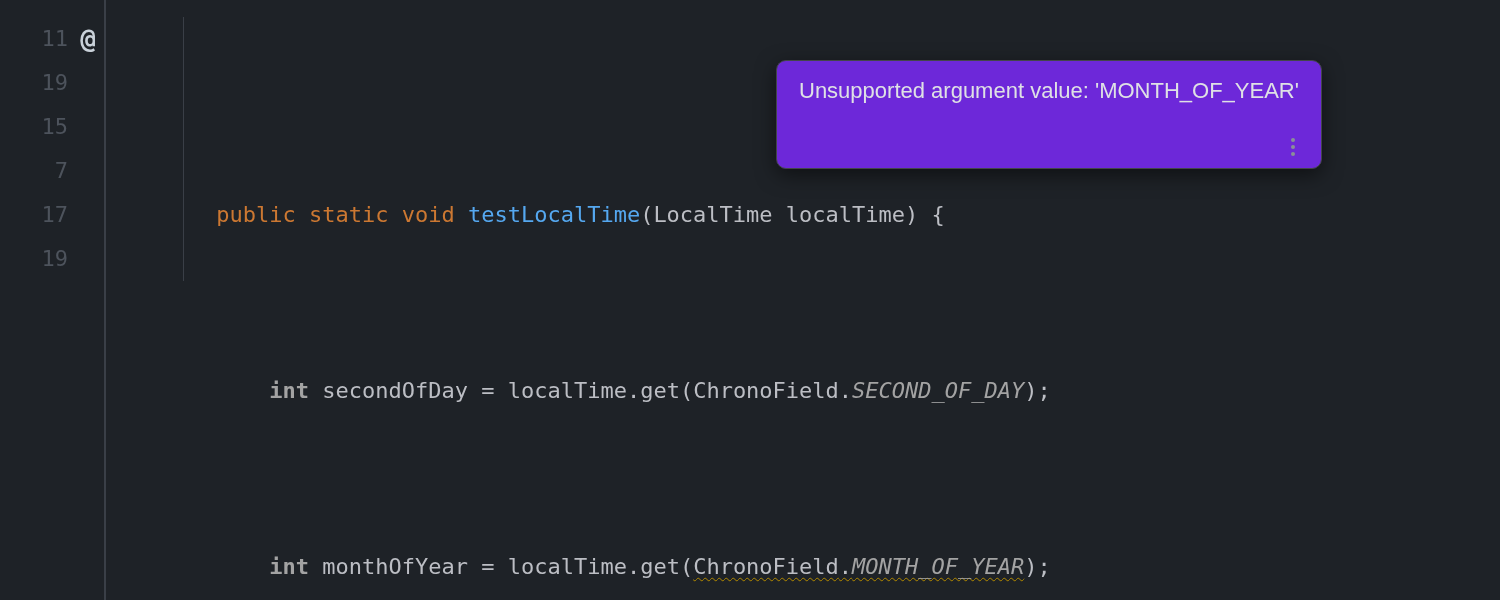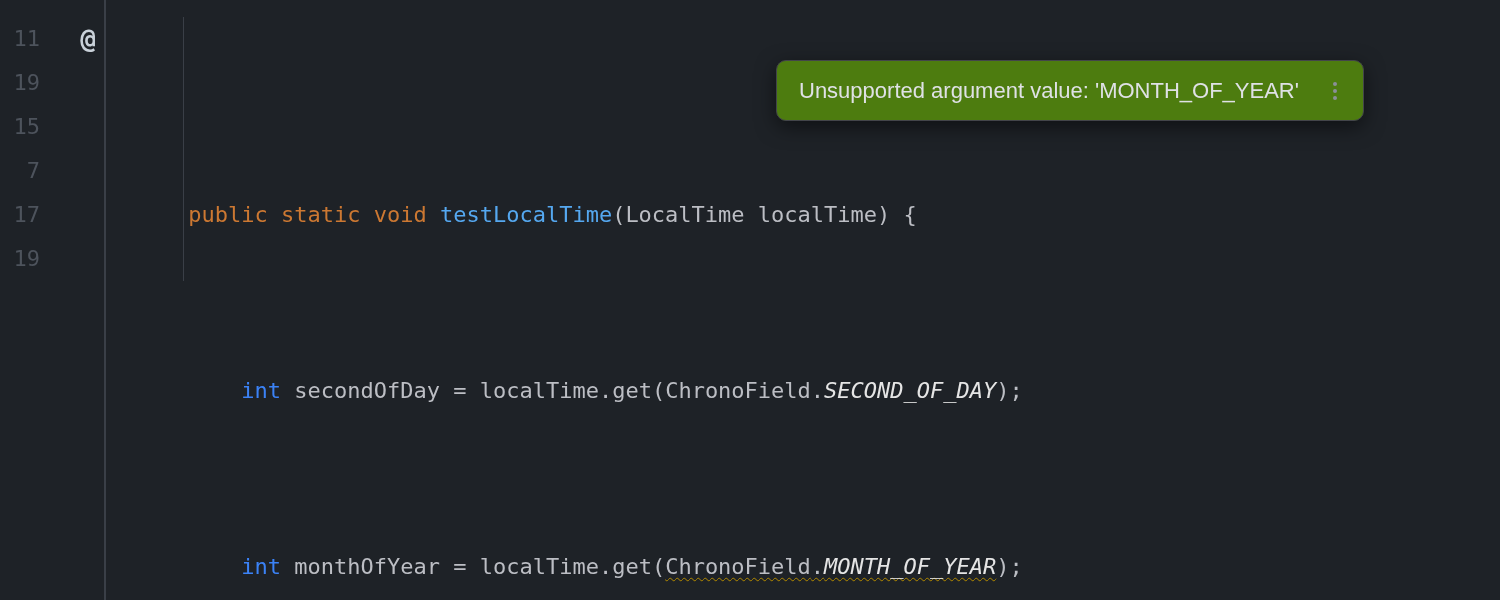--- a/index.html
+++ b/index.html
@@ -22,21 +22,21 @@
       border-right: 2px solid #3a3f47;
       padding-top: 17px;
       flex-shrink: 0;
       position: relative;
     }
     .gutter-line {
       height: 44px;
       display: flex;
       align-items: center;
       justify-content: flex-end;
-      padding-right: 64px;
+      padding-right: 36px;
       color: #4d535c;
       font-size: 22px;
       position: relative;
     }
     .at-icon {
       position: absolute;
       right: 8px;
       top: 50%;
       transform: translateY(-50%);
       color: #c9d1d9;
@@ -44,63 +44,65 @@
       font-weight: bold;
     }
     .code-area {
       flex: 1;
       padding-top: 17px;
       position: relative;
       white-space: pre;
     }
     .code-line {
       height: 44px;
-      padding-left: 16px;
+      padding-left: 5px;
       position: relative;
+      margin-left: 39px;
     }
     .kw { color: #cc7832; }
-    .type { color: #3b82f6; }
+    .type { color: #a3a3a3; font-weight: bold; }
     .method-decl { color: #55a8f0; }
     .ident { color: #bcbec4; }
     .dot { color: #bcbec4; }
     .paren { color: #bcbec4; }
     .brace { color: #bcbec4; }
-    .static-field-c { color: #e5e5e5; font-style: italic; }
+    .static-field-c { color: #a3a3a3; font-style: italic; }
     .semi { color: #bcbec4; }
     .op { color: #bcbec4; }
     .indent-guide {
       position: absolute;
       left: 77px;
       top: 17px;
       width: 1px;
       height: 264px;
       background: #3a3f47;
     }
     .warning-underline {
       text-decoration: wavy underline #b08800;
       text-decoration-thickness: 1px;
       text-underline-offset: 3px;
     }
     .tooltip {
       position: absolute;
       left: 670px;
       top: 60px;
-      background: #4d7c0f;
+      background: #6d28d9;
       border: 1px solid #43454a;
       border-radius: 10px;
       padding: 12px 22px;
       color: #dfe1e5;
       font-size: 22px;
       line-height: 1.6;
       box-shadow: 0 6px 20px rgba(0,0,0,0.5);
       display: flex;
       align-items: center;
       gap: 30px;
       min-width: 410px;
       font-family: -apple-system, BlinkMacSystemFont, 'Segoe UI', sans-serif;
+      flex-direction: column;
     }
     .tooltip-dots {
       color: #8a8f98;
       font-size: 20px;
       margin-left: auto;
       cursor: pointer;
       padding: 0 4px;
       display: flex;
       flex-direction: column;
       gap: 3px;

